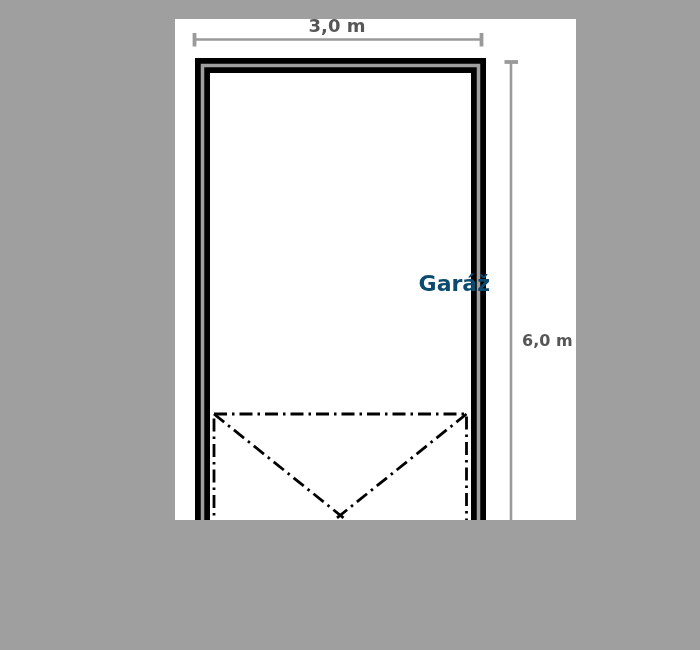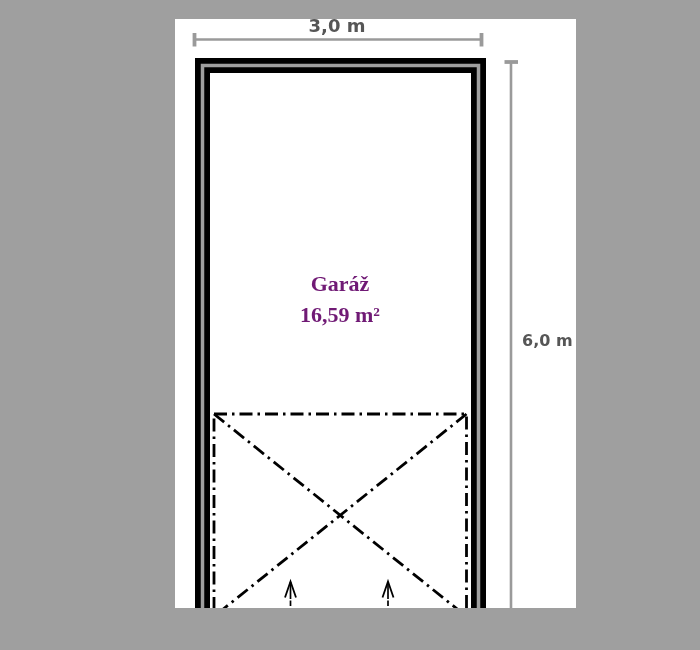--- a/index.html
+++ b/index.html
@@ -4,21 +4,21 @@
 <style>
   html, body {
     margin: 0;
     padding: 0;
     background: #9f9f9f;
     font-family: "DejaVu Sans", sans-serif;
   }
   .canvas {
     position: relative;
     width: 700px;
-    height: 608px;
+    height: 520px;
     background: #9f9f9f;
     overflow: hidden;
   }
   .panel {
     position: absolute;
     left: 175px;
     top: 19px;
     width: 401px;
     height: 611px;
     background: #ffffff;
@@ -44,27 +44,26 @@
     font-size: 18px;
     line-height: 19px;
   }
   .dim-label.height {
     left: 522px;
     top: 330px;
     font-size: 16px;
     line-height: 21px;
   }
   .room-label {
-    color: #701a75;
+    color: #0c4a6e;
     left: 190px;
     width: 300px;
-    text-align: center;
+    text-align: right;
     font-size: 22px;
     line-height: 26px;
-    font-family: Liberation Serif, serif;
   }
   .room-label.name { top: 271px; }
   .room-label.area { top: 302px; }
 </style>
 </head>
 <body>
 
 <div class="canvas">
 
   <div class="panel"></div>
@@ -109,15 +108,14 @@
       <line x1="504.5" y1="627" x2="518" y2="627" stroke-width="3.8"></line>
     </g>
   </svg>
 
   <div class="label dim-label width">3,0 m</div>
 
   <div class="label dim-label height">6,0 m</div>
 
   <div class="label room-label name">Garáž</div>
 
-  <div class="label room-label area">16,59 m²</div>
 
 </div>
 
 </body></html>

